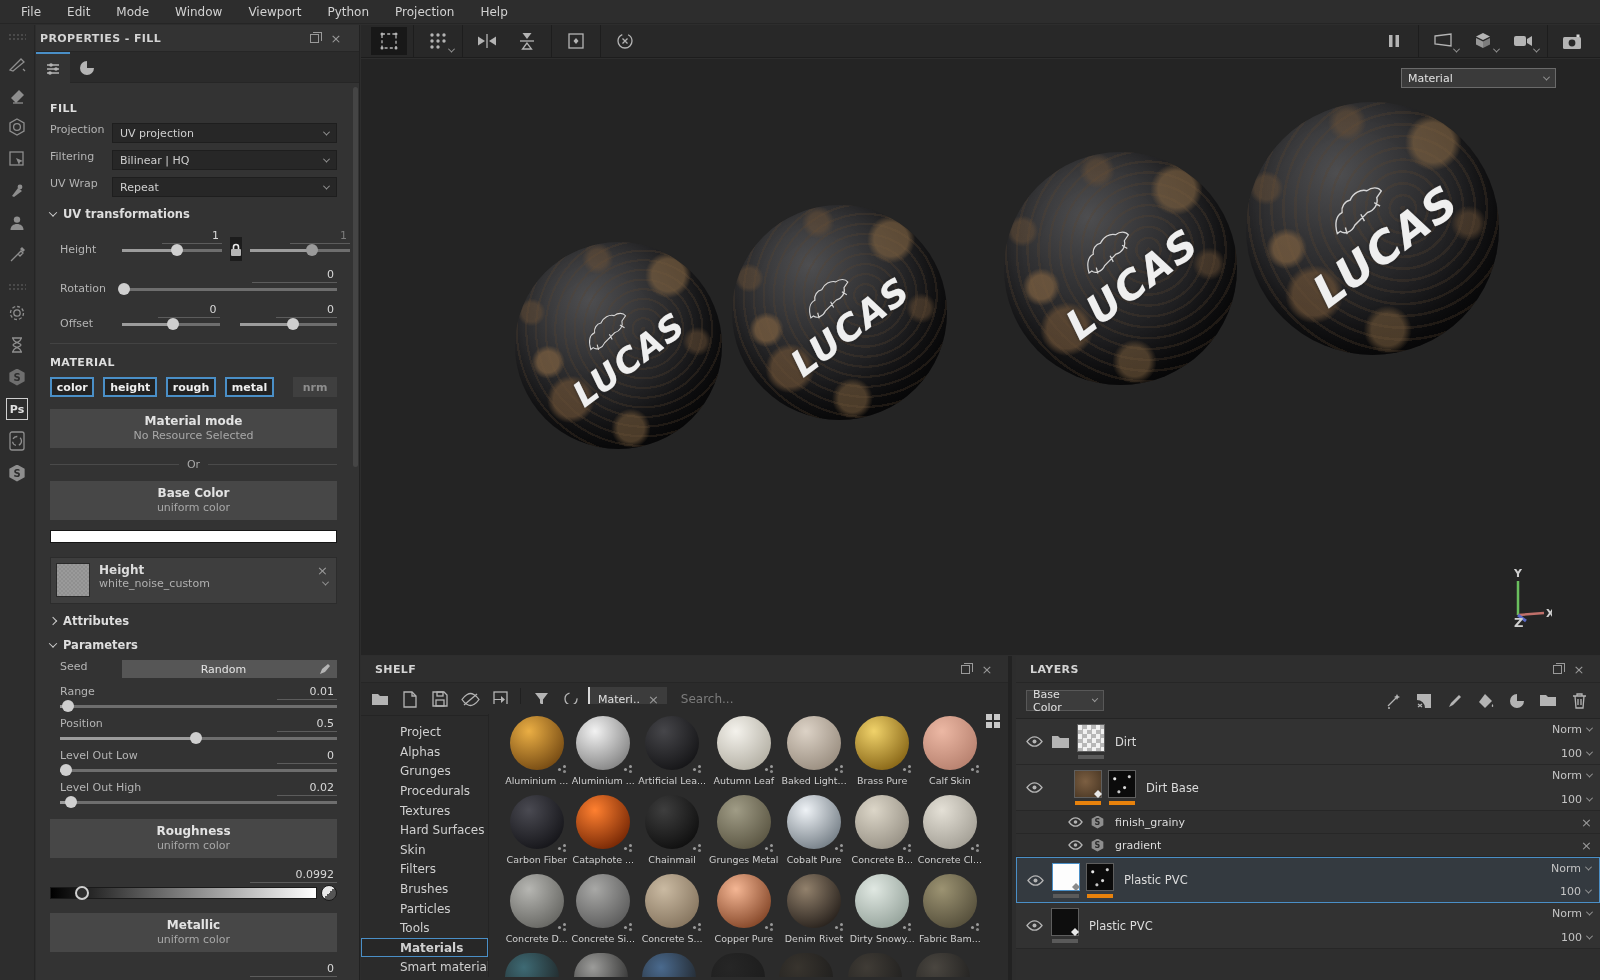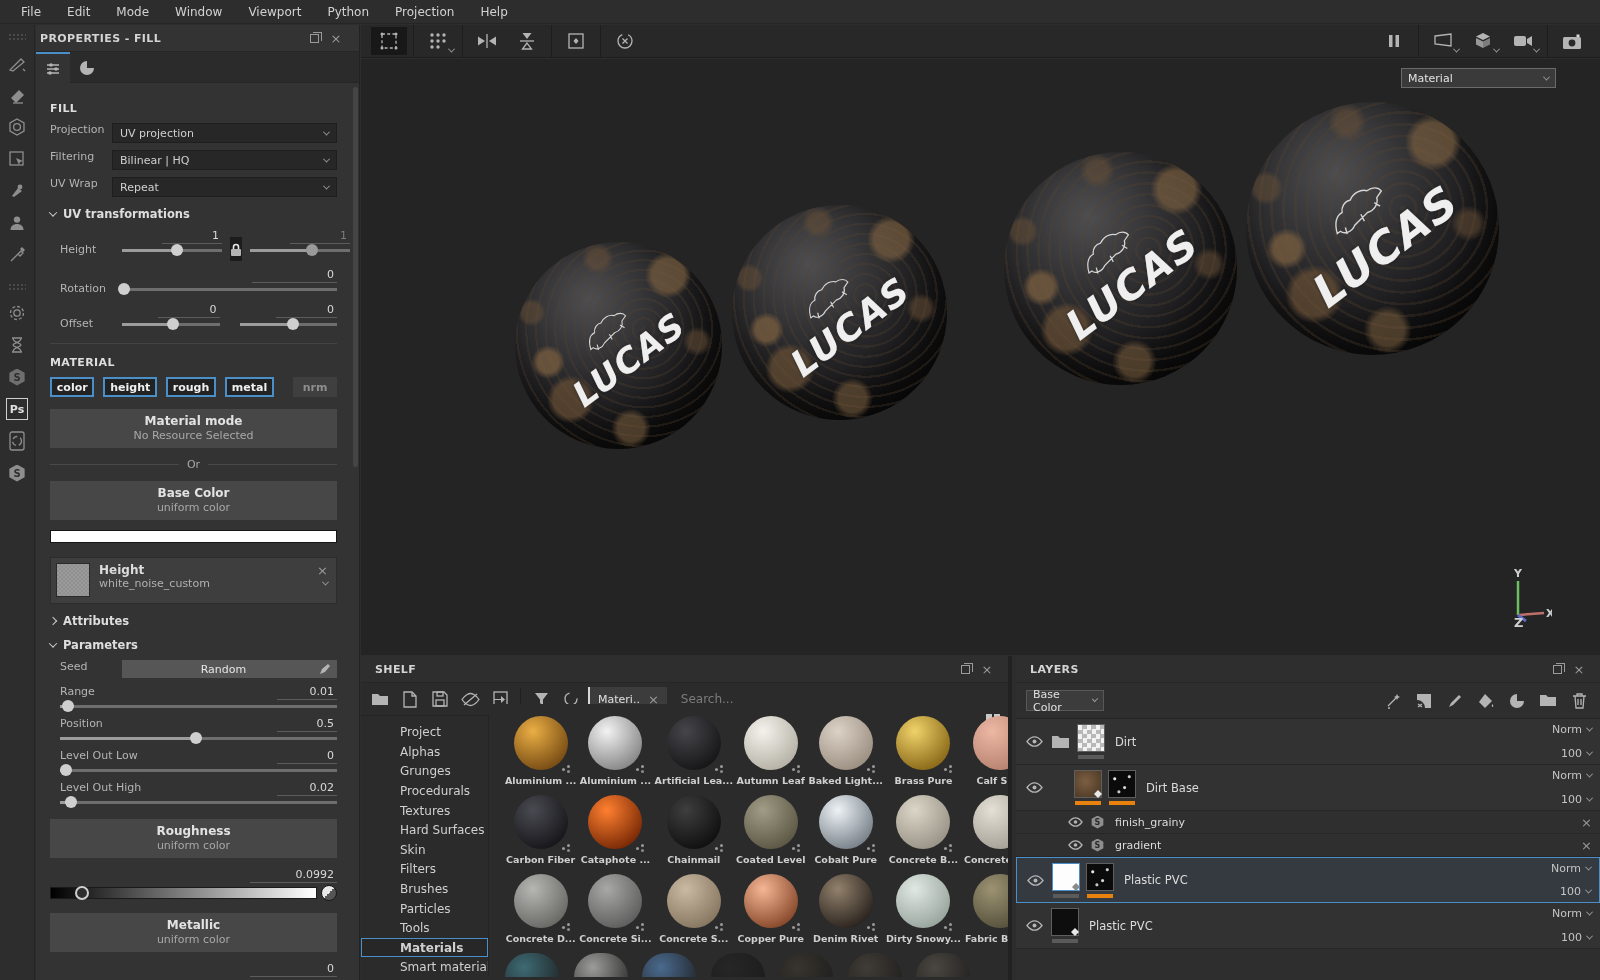--- a/index.html
+++ b/index.html
@@ -119,21 +119,21 @@
   .stb-sep { width:1px; height:22px; background:#202020; margin:0 3px; }
   #shelf-tab { height:24px; background:#3c3c3c; border-left:2px solid #d8d8d8; display:flex; align-items:center; gap:8px; padding:0 8px; color:#e0e0e0; font-size:11px; }
   #shelf-search { flex:1; height:24px; background:transparent; border:none; outline:none; color:#cfcfcf; font-size:12px; padding:0 10px; font-family:inherit; }
   #shelf-search::placeholder { color:#7c7c7c; }
   #shelf-body { display:flex; height:261px;align-items:flex-end; }
   #shelf-cats { width:128px; padding:8px 0 0 0; border-right:1px solid #242424; overflow:hidden; }
   .shelf-cat { height:19.6px; line-height:19.6px; padding-left:38px; color:#d0d0d0; font-size:12px; white-space:nowrap; border:1px solid transparent; }
   .shelf-cat.sel { border:1px solid #4a8fc7; background:#272727; font-weight:bold; }
   #shelf-gridwrap { flex:1; position:relative; background:#2b2b2b; padding:12px 26px 0 16px; overflow:hidden; }
   #mat-grid { display:grid; grid-template-columns:repeat(7,1fr); column-gap:3px; row-gap:9px; }
-  .mat-cell { display:flex; flex-direction:column; align-items:center;font-weight:bold; }
+  .mat-cell { display:flex; flex-direction:column; align-items:center; }
   .mat-sphere { width:54px; height:54px; border-radius:50%; position:relative; }
   .mat-sphere::after { content:""; position:absolute; right:-2px; bottom:2px; width:3px; height:3px; border-radius:50%; background:#9a9a9a; box-shadow:-5px 3px 0 #9a9a9a, 0 5px 0 #8a8a8a; }
   .mat-name { margin-top:5px; font-size:9.5px; color:#cfcfcf; white-space:nowrap; }
   #partial-row { display:grid; grid-template-columns:repeat(7,1fr); column-gap:3px; margin-top:9px; }
   .part-sphere { width:54px; height:24px; border-radius:27px 27px 0 0; }
   #grid-view-btn { position:absolute; right:8px; top:10px; width:14px; height:14px; }
   #grid-view-btn i { position:absolute; width:6px; height:6px; background:#c8c8c8; }
   
   #layers { position:absolute; left:1016px; top:656px; width:584px; bottom:0; background:#2e2e2e; }
   #layers .titlebar { padding:0 10px 0 14px; background:#2e2e2e; }
@@ -747,21 +747,21 @@
           <div class="mat-cell">
             <div class="mat-sphere" style="background: radial-gradient(circle at 35% 28%, rgb(255, 128, 48) 0%, rgb(110, 34, 2) 85%);"></div>
             <div class="mat-name">Cataphote ...</div>
           </div>
           <div class="mat-cell">
             <div class="mat-sphere" style="background: radial-gradient(circle at 35% 28%, rgb(62, 62, 62) 0%, rgb(12, 12, 12) 85%);"></div>
             <div class="mat-name">Chainmail</div>
           </div>
           <div class="mat-cell">
             <div class="mat-sphere" style="background: radial-gradient(circle at 35% 28%, rgb(160, 156, 134) 0%, rgb(87, 82, 63) 85%);"></div>
-            <div class="mat-name">Coated Level</div>
+            <div class="mat-name">Grunges Metal</div>
           </div>
           <div class="mat-cell">
             <div class="mat-sphere" style="background: radial-gradient(circle at 35% 28%, rgb(238, 242, 246) 0%, rgb(110, 120, 128) 85%);"></div>
             <div class="mat-name">Cobalt Pure</div>
           </div>
           <div class="mat-cell">
             <div class="mat-sphere" style="background: radial-gradient(circle at 35% 28%, rgb(220, 214, 200) 0%, rgb(148, 142, 130) 85%);"></div>
             <div class="mat-name">Concrete B...</div>
           </div>
           <div class="mat-cell">

